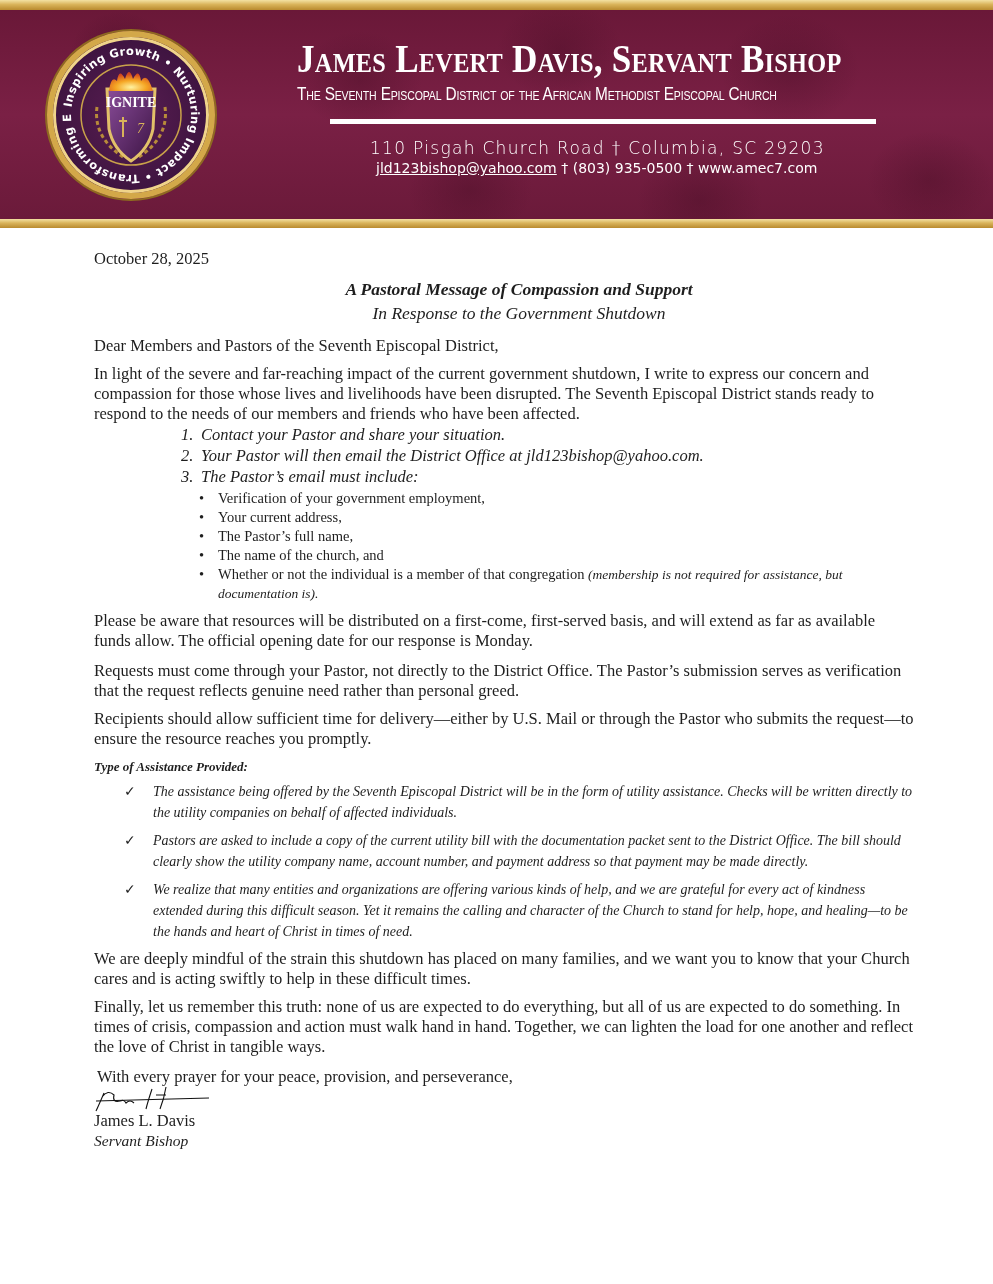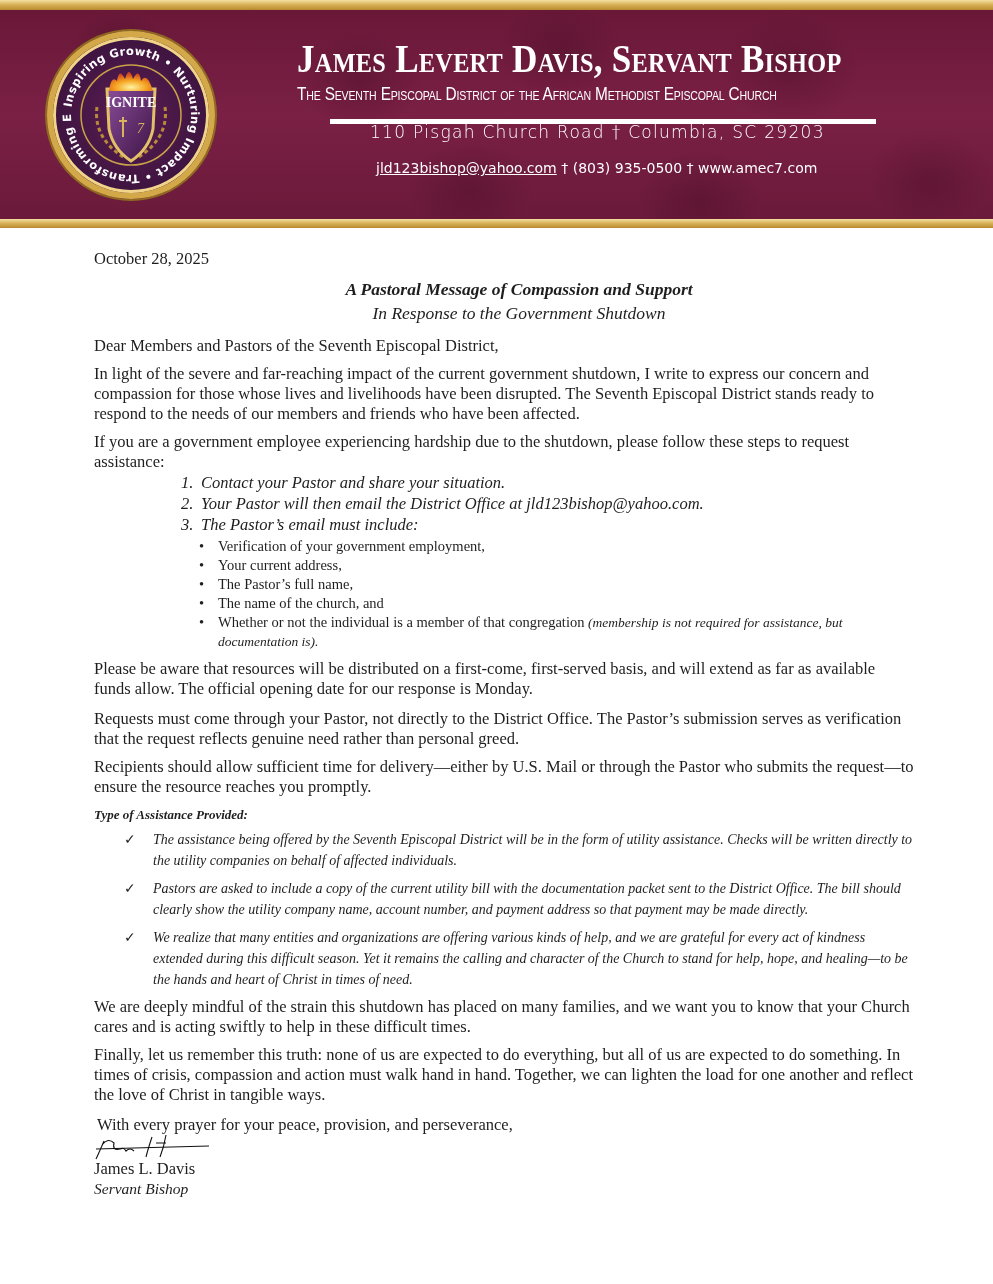--- a/index.html
+++ b/index.html
@@ -50,21 +50,21 @@
   .head-sub {
     position: absolute; left: 297px; top: 84px; width: 700px;
     font-family: "Liberation Sans", sans-serif; color: #ffffff; font-size: 17.5px;
     font-variant: small-caps; white-space: nowrap; letter-spacing: -0.2px;
     transform: scaleX(0.88); transform-origin: left top;
   }
   .head-rule {
     position: absolute; left: 330px; top: 119px; width: 546px; height: 5px; background: #ffffff;
   }
   .head-address {
-    position: absolute; left: 370px; top: 122px;
+    position: absolute; left: 370px; top: 138px;
     font-family: "DejaVu Sans", sans-serif; color: #ffffff; font-size: 17px; letter-spacing: 1.3px;
     white-space: nowrap; font-weight: 300;
   }
   .head-contact {
     position: absolute; left: 376px; top: 160px;
     font-family: "DejaVu Sans", sans-serif; color: #ffffff; font-size: 14px; white-space: nowrap;
   }
   .head-contact a { color: #ffffff; text-decoration: underline; }
 
   
@@ -143,21 +143,20 @@
 <main class="letter">
   <p class="date">October 28, 2025</p>
 
   <div class="heading">
     <span class="h1">A Pastoral Message of Compassion and Support</span>
     <span class="h2">In Response to the Government Shutdown</span>
   </div>
 
   <p class="salutation">Dear Members and Pastors of the Seventh Episcopal District,</p>
   <p class="para">In light of the severe and far-reaching impact of the current government shutdown, I write to express our concern and compassion for those whose lives and livelihoods have been disrupted. The Seventh Episcopal District stands ready to respond to the needs of our members and friends who have been affected.</p>
-  <p class="para">If you are a government employee experiencing hardship due to the shutdown, please follow these steps to request assistance:</p>
 
   <ol class="steps">
     <li><span class="num">1.</span><span>Contact your Pastor and share your situation.</span></li>
     <li><span class="num">2.</span><span>Your Pastor will then email the District Office at jld123bishop@yahoo.com.</span></li>
     <li><span class="num">3.</span><span>The Pastor’s email must include:</span></li>
   </ol>
 
   <ul class="bullets">
     <li>Verification of your government employment,</li>
     <li>Your current address,</li>

